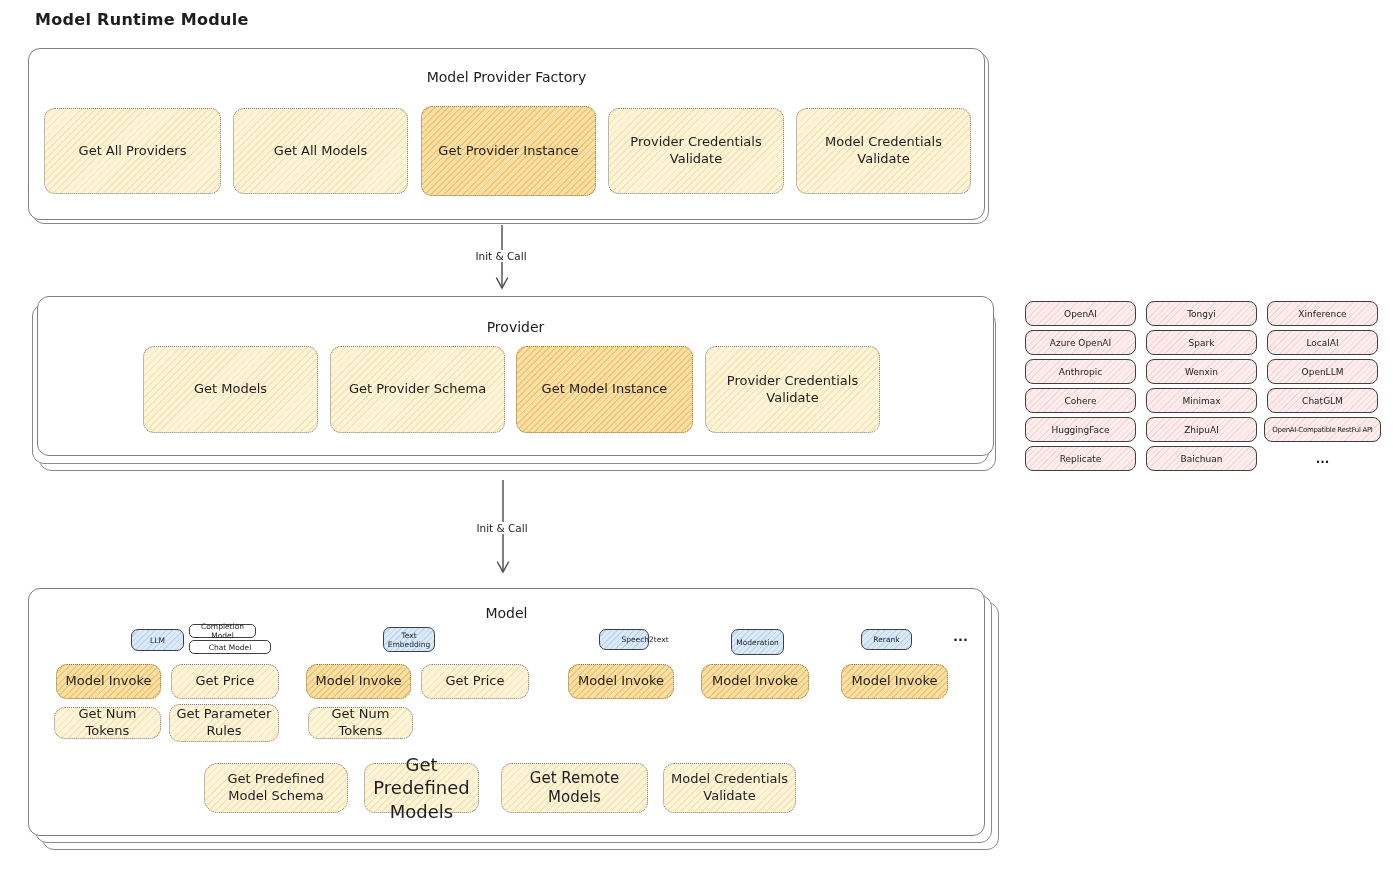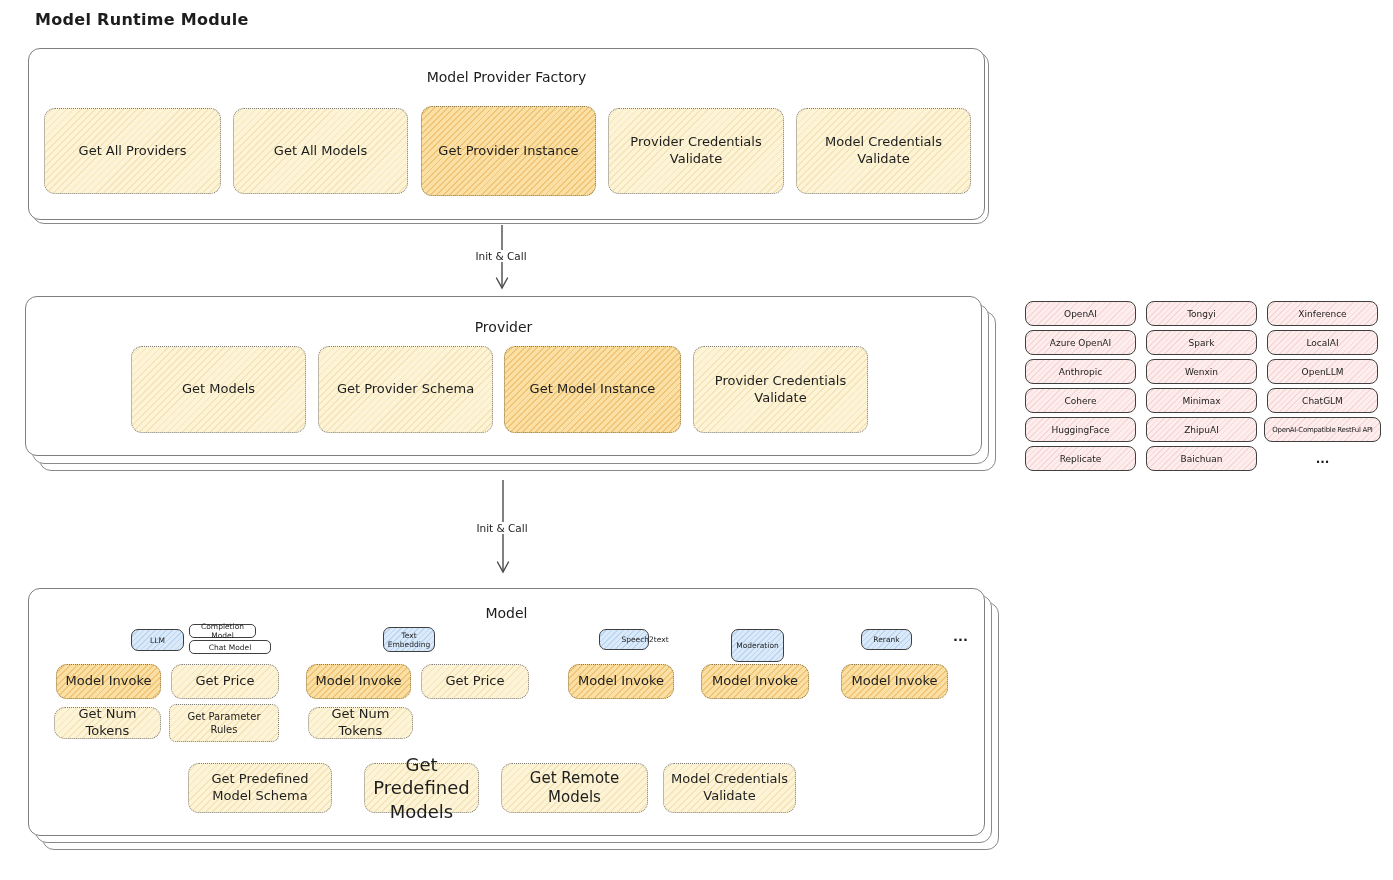--- a/index.html
+++ b/index.html
@@ -51,21 +51,21 @@
   </div>
 
   <svg class="arrow" style="left:494px;top:225px;" width="16" height="70">
     <path d="M8 0 V 62"></path>
     <path d="M2.5 53 L8 63 L13.5 53"></path>
   </svg>
   <div class="arrow-label" style="left:470px;top:250px;width:62px;">Init &amp; Call</div>
 
   <div class="stack" style="left:39px;top:311px;width:957px;height:160px;"></div>
   <div class="stack" style="left:32px;top:304px;width:957px;height:160px;"></div>
-  <div class="container" style="left:25px;top:296px;width:957px;height:160px;">
+  <div class="container" style="left:37px;top:296px;width:957px;height:160px;">
     <div class="section-title" style="top:22px;">Provider</div>
     <div class="node light" style="left:105px;top:49px;width:175px;height:87px;">Get Models</div>
     <div class="node light" style="left:292px;top:49px;width:175px;height:87px;">Get Provider Schema</div>
     <div class="node orange" style="left:478px;top:49px;width:177px;height:87px;">Get Model Instance</div>
     <div class="node light" style="left:667px;top:49px;width:175px;height:87px;">Provider Credentials Validate</div>
   </div>
 
   <div class="grid">
     <div class="pill">OpenAI</div>
     <div class="pill">Tongyi</div>
@@ -96,35 +96,35 @@
   <div class="stack" style="left:42px;top:602px;width:957px;height:248px;"></div>
   <div class="stack" style="left:35px;top:595px;width:957px;height:248px;"></div>
   <div class="container" style="left:28px;top:588px;width:957px;height:248px;">
     <div class="section-title" style="top:16px;">Model</div>
 
     <div class="tab blue" style="left:102px;top:40px;width:53px;height:22px;">LLM</div>
     <div class="subtab" style="left:160px;top:35px;width:67px;height:14px;">Completion Model</div>
     <div class="subtab" style="left:160px;top:51px;width:82px;height:14px;">Chat Model</div>
     <div class="tab blue" style="left:354px;top:38px;width:52px;height:25px;">Text Embedding</div>
     <div class="tab blue" style="left:570px;top:40px;width:50px;height:21px;padding-left:44px;">Speech2text</div>
-    <div class="tab blue" style="left:702px;top:40px;width:53px;height:33px;">Moderation</div>
+    <div class="tab blue" style="left:702px;top:40px;width:53px;height:26px;">Moderation</div>
     <div class="tab blue" style="left:832px;top:40px;width:51px;height:21px;">Rerank</div>
     <div class="more-dots" style="left:924px;top:40px;">...</div>
 
     <div class="node orange" style="left:27px;top:75px;width:105px;height:35px;font-size:13px;">Model Invoke</div>
     <div class="node light" style="left:142px;top:75px;width:108px;height:35px;font-size:13px;">Get Price</div>
     <div class="node orange" style="left:277px;top:75px;width:105px;height:35px;font-size:13px;">Model Invoke</div>
     <div class="node light" style="left:392px;top:75px;width:108px;height:35px;font-size:13px;">Get Price</div>
     <div class="node orange" style="left:539px;top:75px;width:106px;height:35px;font-size:13px;">Model Invoke</div>
     <div class="node orange" style="left:672px;top:75px;width:108px;height:35px;font-size:13px;">Model Invoke</div>
     <div class="node orange" style="left:812px;top:75px;width:107px;height:35px;font-size:13px;">Model Invoke</div>
 
     <div class="node light" style="left:25px;top:118px;width:107px;height:32px;font-size:13px;">Get Num Tokens</div>
-    <div class="node light" style="left:140px;top:115px;width:110px;height:38px;font-size:10px;border-radius:7px;">Get Parameter Rules</div>
+    <div class="node light" style="left:140px;top:115px;width:110px;height:38px;font-size:13px;">Get Parameter Rules</div>
     <div class="node light" style="left:279px;top:118px;width:105px;height:32px;font-size:13px;">Get Num Tokens</div>
 
-    <div class="node light" style="left:159px;top:174px;width:144px;height:50px;font-size:13px;">Get Predefined Model Schema</div>
+    <div class="node light" style="left:175px;top:174px;width:144px;height:50px;font-size:13px;border-radius:14px;">Get Predefined Model Schema</div>
     <div class="node light" style="left:335px;top:174px;width:115px;height:50px;font-size:18px;">Get Predefined Models</div>
     <div class="node light" style="left:472px;top:174px;width:147px;height:50px;font-size:15px;">Get Remote Models</div>
     <div class="node light" style="left:634px;top:174px;width:133px;height:50px;font-size:13px;">Model Credentials Validate</div>
   </div>
 
 </div>
 
 </body></html>

